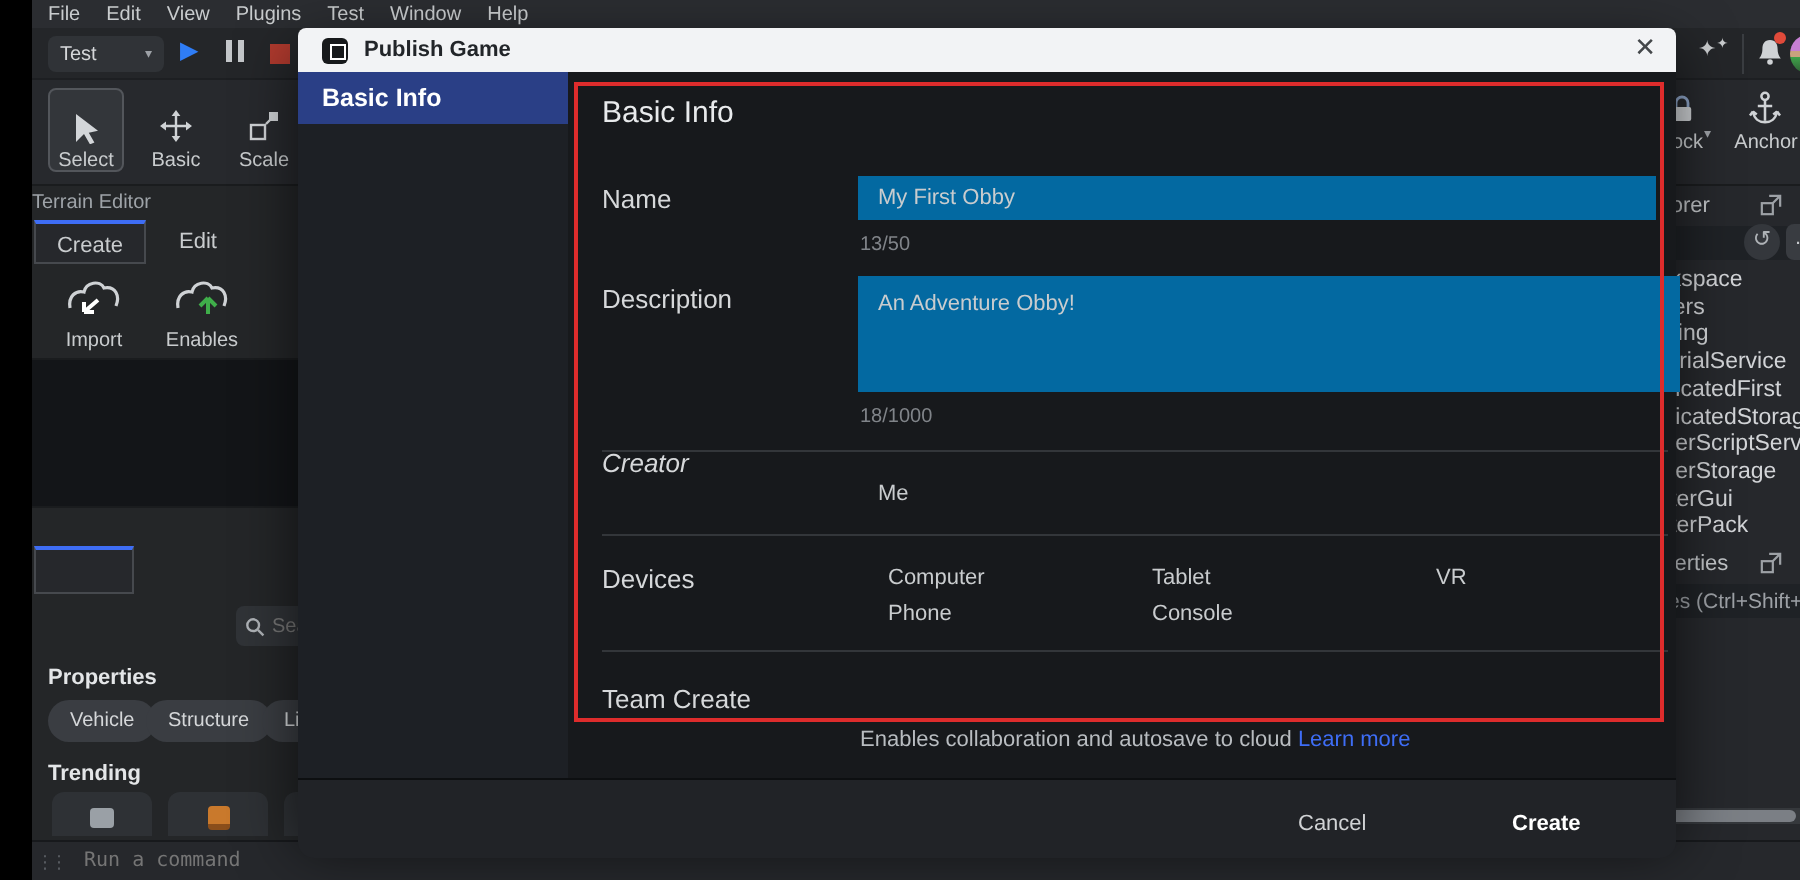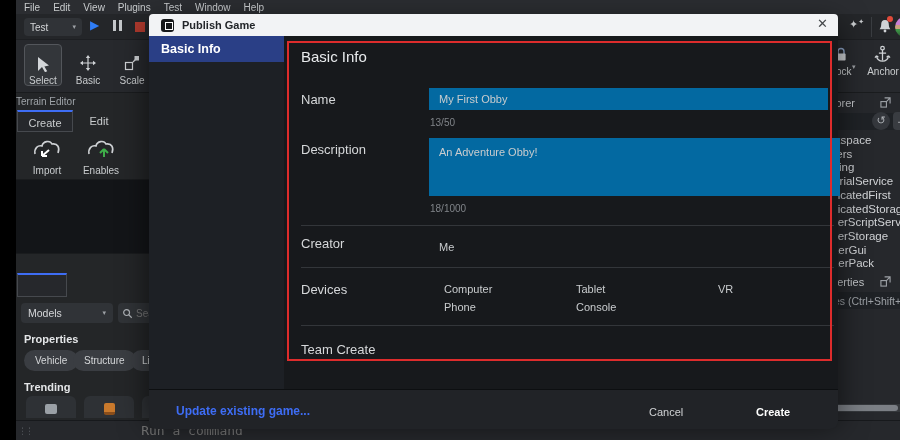--- a/index.html
+++ b/index.html
@@ -39,21 +39,21 @@
   .right-bg { left:0; top:92px; width:120px; height:328px; background:#26282c; border-top:1px solid #1a1c1e; }
   .ribbon-label { font-size:10px; color:#c9ccce; }
   .tree-row { left:18px; height:13px; font-size:11.5px; color:#d2d4d7; white-space:nowrap; }
   .panel-hdr { font-size:11px; color:#c3c6c9; white-space:nowrap; }
   .hdr-ico { font-size:10px; color:#9da1a6; }
   .filter-field { background:#1f2226; border-radius:3px; }
 
   
   .command-bar { left:0; top:420px; width:900px; height:20px; background:#26282c; border-top:1px solid #17191c; display:flex; align-items:center; }
   .command-bar input { background:transparent; border:none; outline:none; color:#adb2b8;
-                       font-family:"DejaVu Sans Mono", monospace; font-size:13px; width:300px;text-align:center; }
+                       font-family:"DejaVu Sans Mono", monospace; font-size:10px; width:300px; }
 
   
   .dialog { left:133px; top:14px; width:689px; height:401px; background:#141618; border-radius:4px 4px 8px 8px;
             box-shadow:0 10px 30px rgba(0,0,0,.6); }
   .dlg-titlebar { left:0; top:0; width:689px; height:22px; background:#f2f3f5; border-radius:4px 4px 0 0;
                   display:flex; align-items:center; padding-left:12px; gap:8px; }
   .dlg-logo { width:13px; height:13px; background:#17191b; border-radius:3px; position:relative; }
   .dlg-logo::after { content:""; position:absolute; left:3.5px; top:3.5px; width:6px; height:6px; border:1.5px solid #fff; }
   .dlg-title { font-size:11px; font-weight:bold; color:#222529; }
   .dlg-close { position:absolute; right:10px; top:2px; font-size:13px; color:#44474a; cursor:pointer; }
@@ -166,24 +166,20 @@
         <path d="M20,20 L20,12 M20,12 L16,16 M20,12 L24,16" stroke="#3fae4a" stroke-width="2"></path>
       </svg>
     </div>
     <div class="abs tool-label" style="left:63px; top:72px;">Enables</div>
 
     <div class="abs" style="left:0; top:86px; width:133px; height:74px; background:#131518; border-top:1px solid #1a1c1e;"></div>
 
     <div class="abs" style="left:0; top:160px; width:133px; height:168px; background:#242628; border-top:1px solid #1a1c1e;">
       <div class="abs tab active" style="left:1px; top:19px; width:50px; height:24px;"></div>
 
-      <div class="abs" style="left:5px; top:49px; width:92px; height:20px; background:#303337; border-radius:4px; display:flex; align-items:center; justify-content:space-between; padding:0 7px;">
-        <span style="font-size:10.5px; color:#d5d7d9;">Models</span>
-        <span class="caret">▾</span>
-      </div>
       <div class="abs" style="left:102px; top:49px; width:60px; height:20px; background:#303337; border-radius:4px; display:flex; align-items:center; padding:0 4px; gap:3px;">
         <svg width="11" height="11" viewBox="0 0 12 12">
           <circle cx="5" cy="5" r="3.2" fill="none" stroke="#aeb2b6" stroke-width="1.3"></circle>
           <path d="M7.6,7.6 L10.6,10.6" stroke="#aeb2b6" stroke-width="1.3"></path>
         </svg>
         <input class="fld-input" style="width: 38px; background: transparent; font-size: 10px; color: rgb(157, 161, 166);" placeholder="Search">
       </div>
 
       <div class="abs heading-sm" style="left:8px; top:79px;">Properties</div>
       <div class="abs pill" style="left:8px; top:96px;">Vehicle</div>
@@ -290,40 +286,43 @@
       <div class="abs fld-label" style="left:17px; top:56px;text-align:right;">Name</div>
       <input class="abs fld-input" style="left: 145px; top: 52px; width: 399px; height: 22px; padding: 0px 10px;" value="My First Obby">
       <div class="abs counter" style="left:146px; top:81px;">13/50</div>
 
       <div class="abs fld-label" style="left:17px; top:106px;">Description</div>
       <textarea class="abs fld-input" style="left: 145px; top: 102px; width: 411px; height: 58px; padding: 8px 10px; resize: none;">An Adventure Obby!</textarea>
       <div class="abs counter" style="left:146px; top:167px;">18/1000</div>
 
       <div class="abs divider" style="left:17px; top:189px; width:533px;"></div>
 
-      <div class="abs fld-label" style="left:17px; top:200px;">Creator</div>
+      <div class="abs fld-label" style="left:17px; top:188px;font-style:italic;">Creator</div>
       <div class="abs value-text" style="left:155px; top:205px;">Me</div>
 
       <div class="abs divider" style="left:17px; top:231px; width:533px;"></div>
 
       <div class="abs fld-label" style="left:17px; top:246px;">Devices</div>
       <div class="abs value-text" style="left:160px; top:247px;">Computer</div>
       <div class="abs value-text" style="left:292px; top:247px;">Tablet</div>
       <div class="abs value-text" style="left:434px; top:247px;">VR</div>
       <div class="abs value-text" style="left:160px; top:265px;">Phone</div>
       <div class="abs value-text" style="left:292px; top:265px;">Console</div>
 
       <div class="abs divider" style="left:17px; top:289px; width:533px;"></div>
 
       <div class="abs fld-label" style="left:17px; top:306px;">Team Create</div>
+      <div class="abs team-desc" style="left:146px; top:328px;">
+        <span>Enables collaboration and autosave to cloud</span>
+        <span class="link">Learn more</span>
+      </div>
 
     </div>
 
     <div class="abs dlg-footer">
-      <div class="abs footer-link" style="left:27px; top:14px;">Update existing game...</div>
       <div class="abs btn-plain" style="left:500px; top:16px;">Cancel</div>
       <div class="abs btn-primary" style="left:607px; top:16px;">Create</div>
     </div>
   </div>
 
   <div class="abs annotation"></div>
 
 </div>
 
 </body></html>

